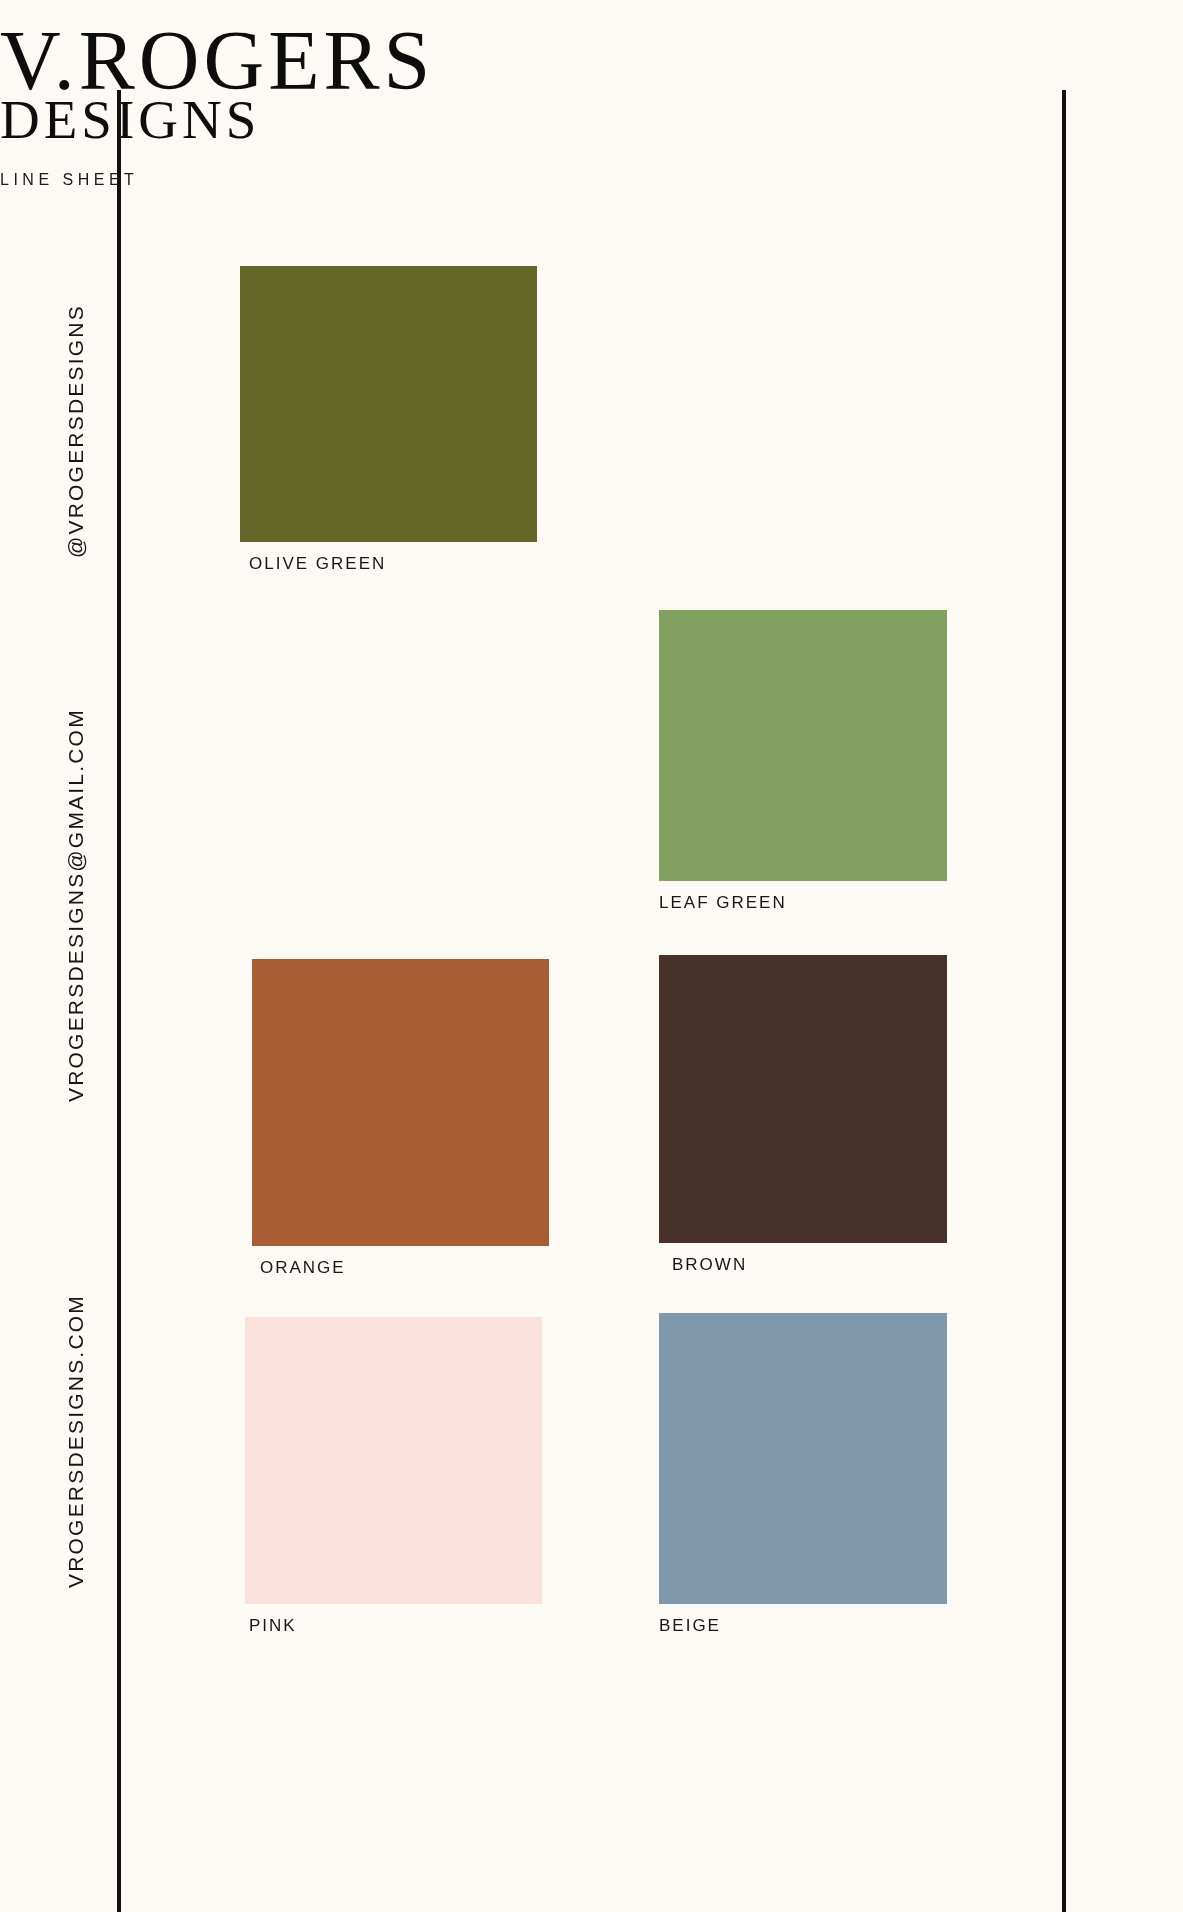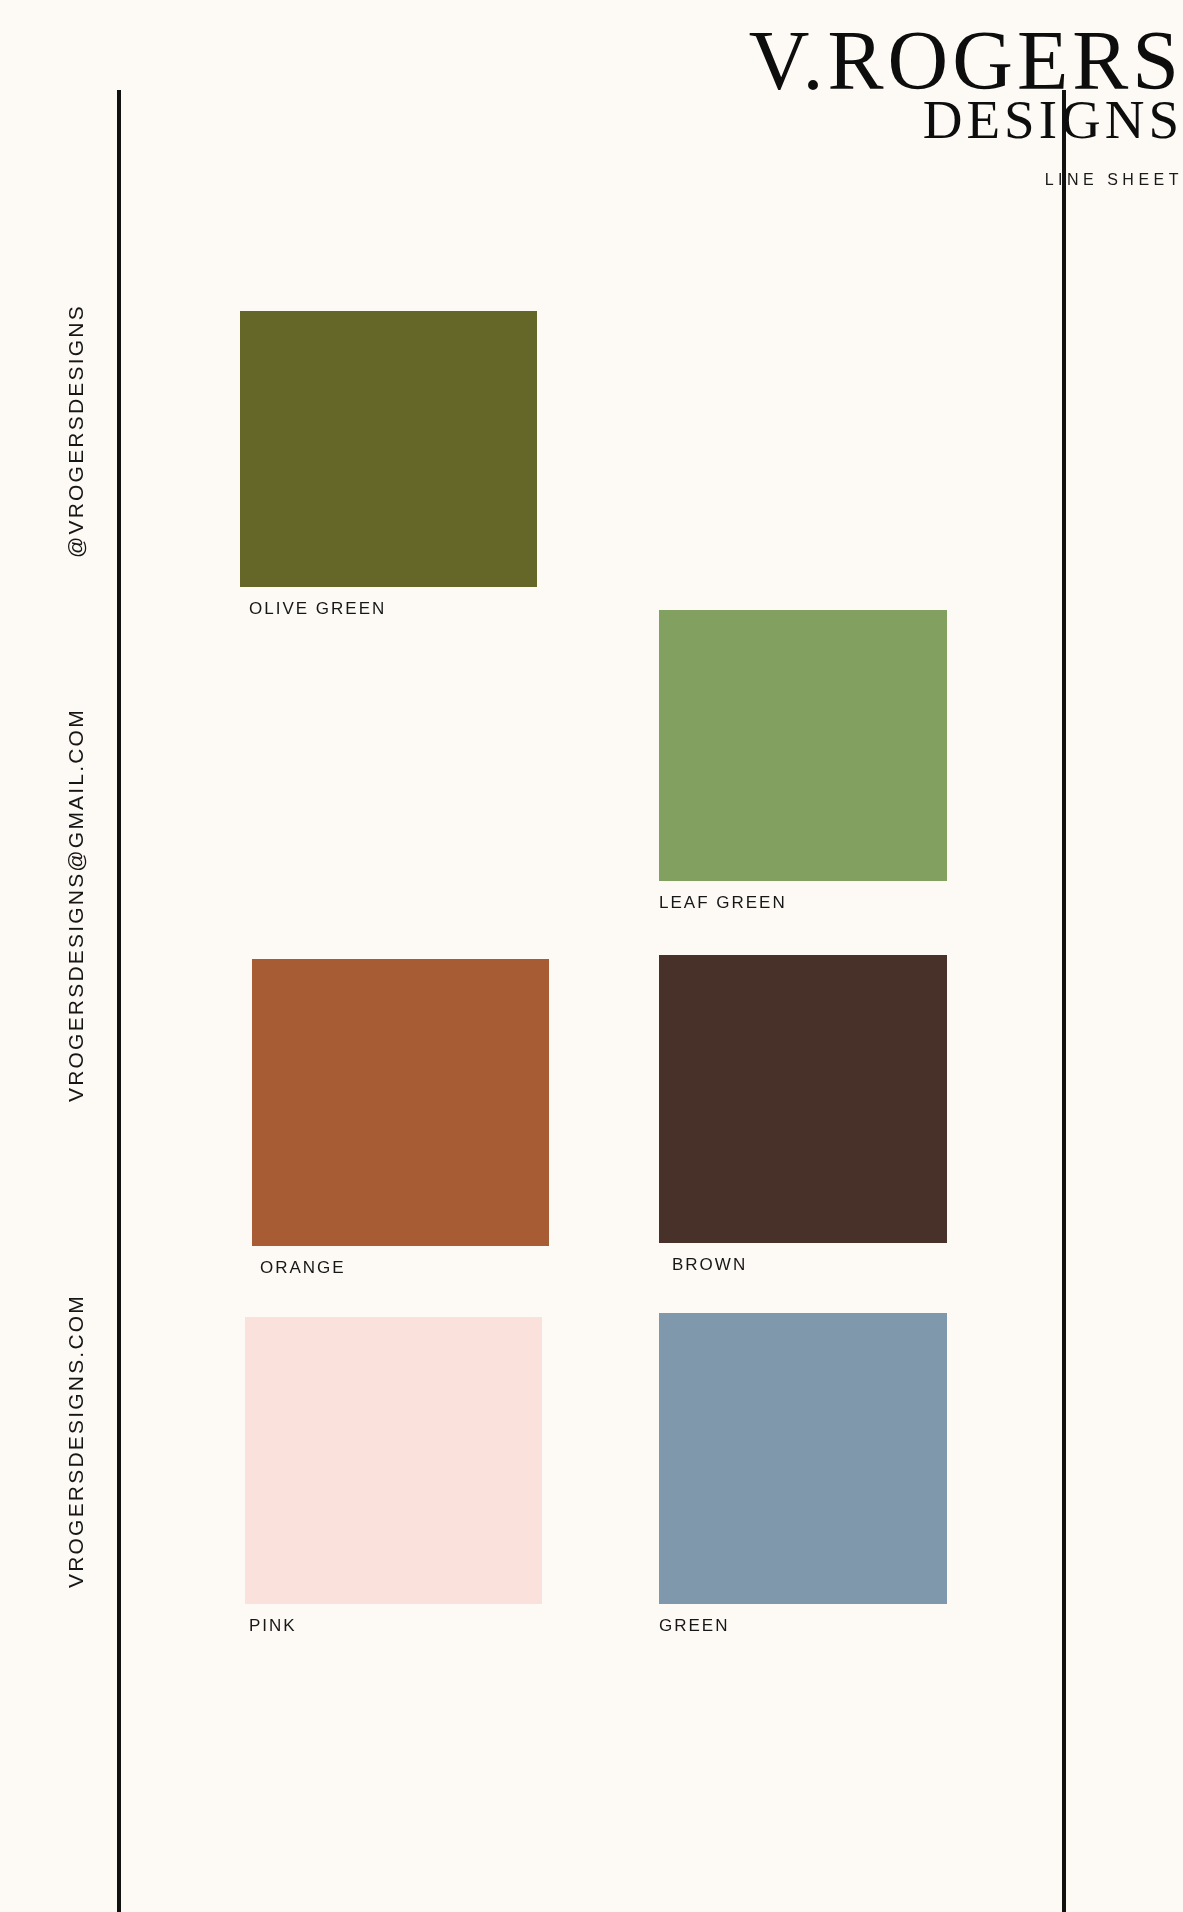--- a/index.html
+++ b/index.html
@@ -25,21 +25,21 @@
   }
   .rule.left  { left: 117px; }
   .rule.right { left: 1062px; }
 
   
   .header {
     position: absolute;
     left: 0;
     top: 0;
     width: 1183px;
-    text-align: right;
+    text-align: left;
     padding-top: 22px;
   }
   .brand {
     font-family: "Liberation Serif", "DejaVu Serif", serif;
     font-weight: 400;
     color: #0d0d0d;
     letter-spacing: 2px;
     line-height: 0.93;
   }
   .brand-line1 {
@@ -97,21 +97,21 @@
     display: block;
     margin-top: 12px;
     font-family: "Liberation Sans", sans-serif;
     font-size: 17px;
     font-weight: 400;
     letter-spacing: 2px;
     color: #171717;
   }
 
   
-  #sw-0 { left: 240px; top: 266px; margin-top: 45px; }
+  #sw-0 { left: 240px; top: 266px; }
   #sw-0 .chip { width: 297px; height: 276px; }
   #sw-0 .label { margin-left: 9px; }
 
   #sw-1 { left: 659px; top: 266px; }
   #sw-1 .chip { width: 288px; height: 276px; }
   #sw-1 .label { margin-left: 0px; }
 
   #sw-2 { left: 240px; top: 613px; }
   #sw-2 .chip { width: 297px; height: 276px; }
   #sw-2 .label { margin-left: 18px; }
@@ -178,16 +178,16 @@
     <span class="label">BROWN</span>
   </div>
 
   <div class="swatch" id="sw-6">
     <span class="chip" style="background: rgb(251, 225, 220);"></span>
     <span class="label">PINK</span>
   </div>
 
   <div class="swatch" id="sw-7">
     <span class="chip" style="background: rgb(128, 152, 172);"></span>
-    <span class="label">GREEN</span>
+    <span class="label">BEIGE</span>
   </div>
 
 </div>
 
 </body></html>

